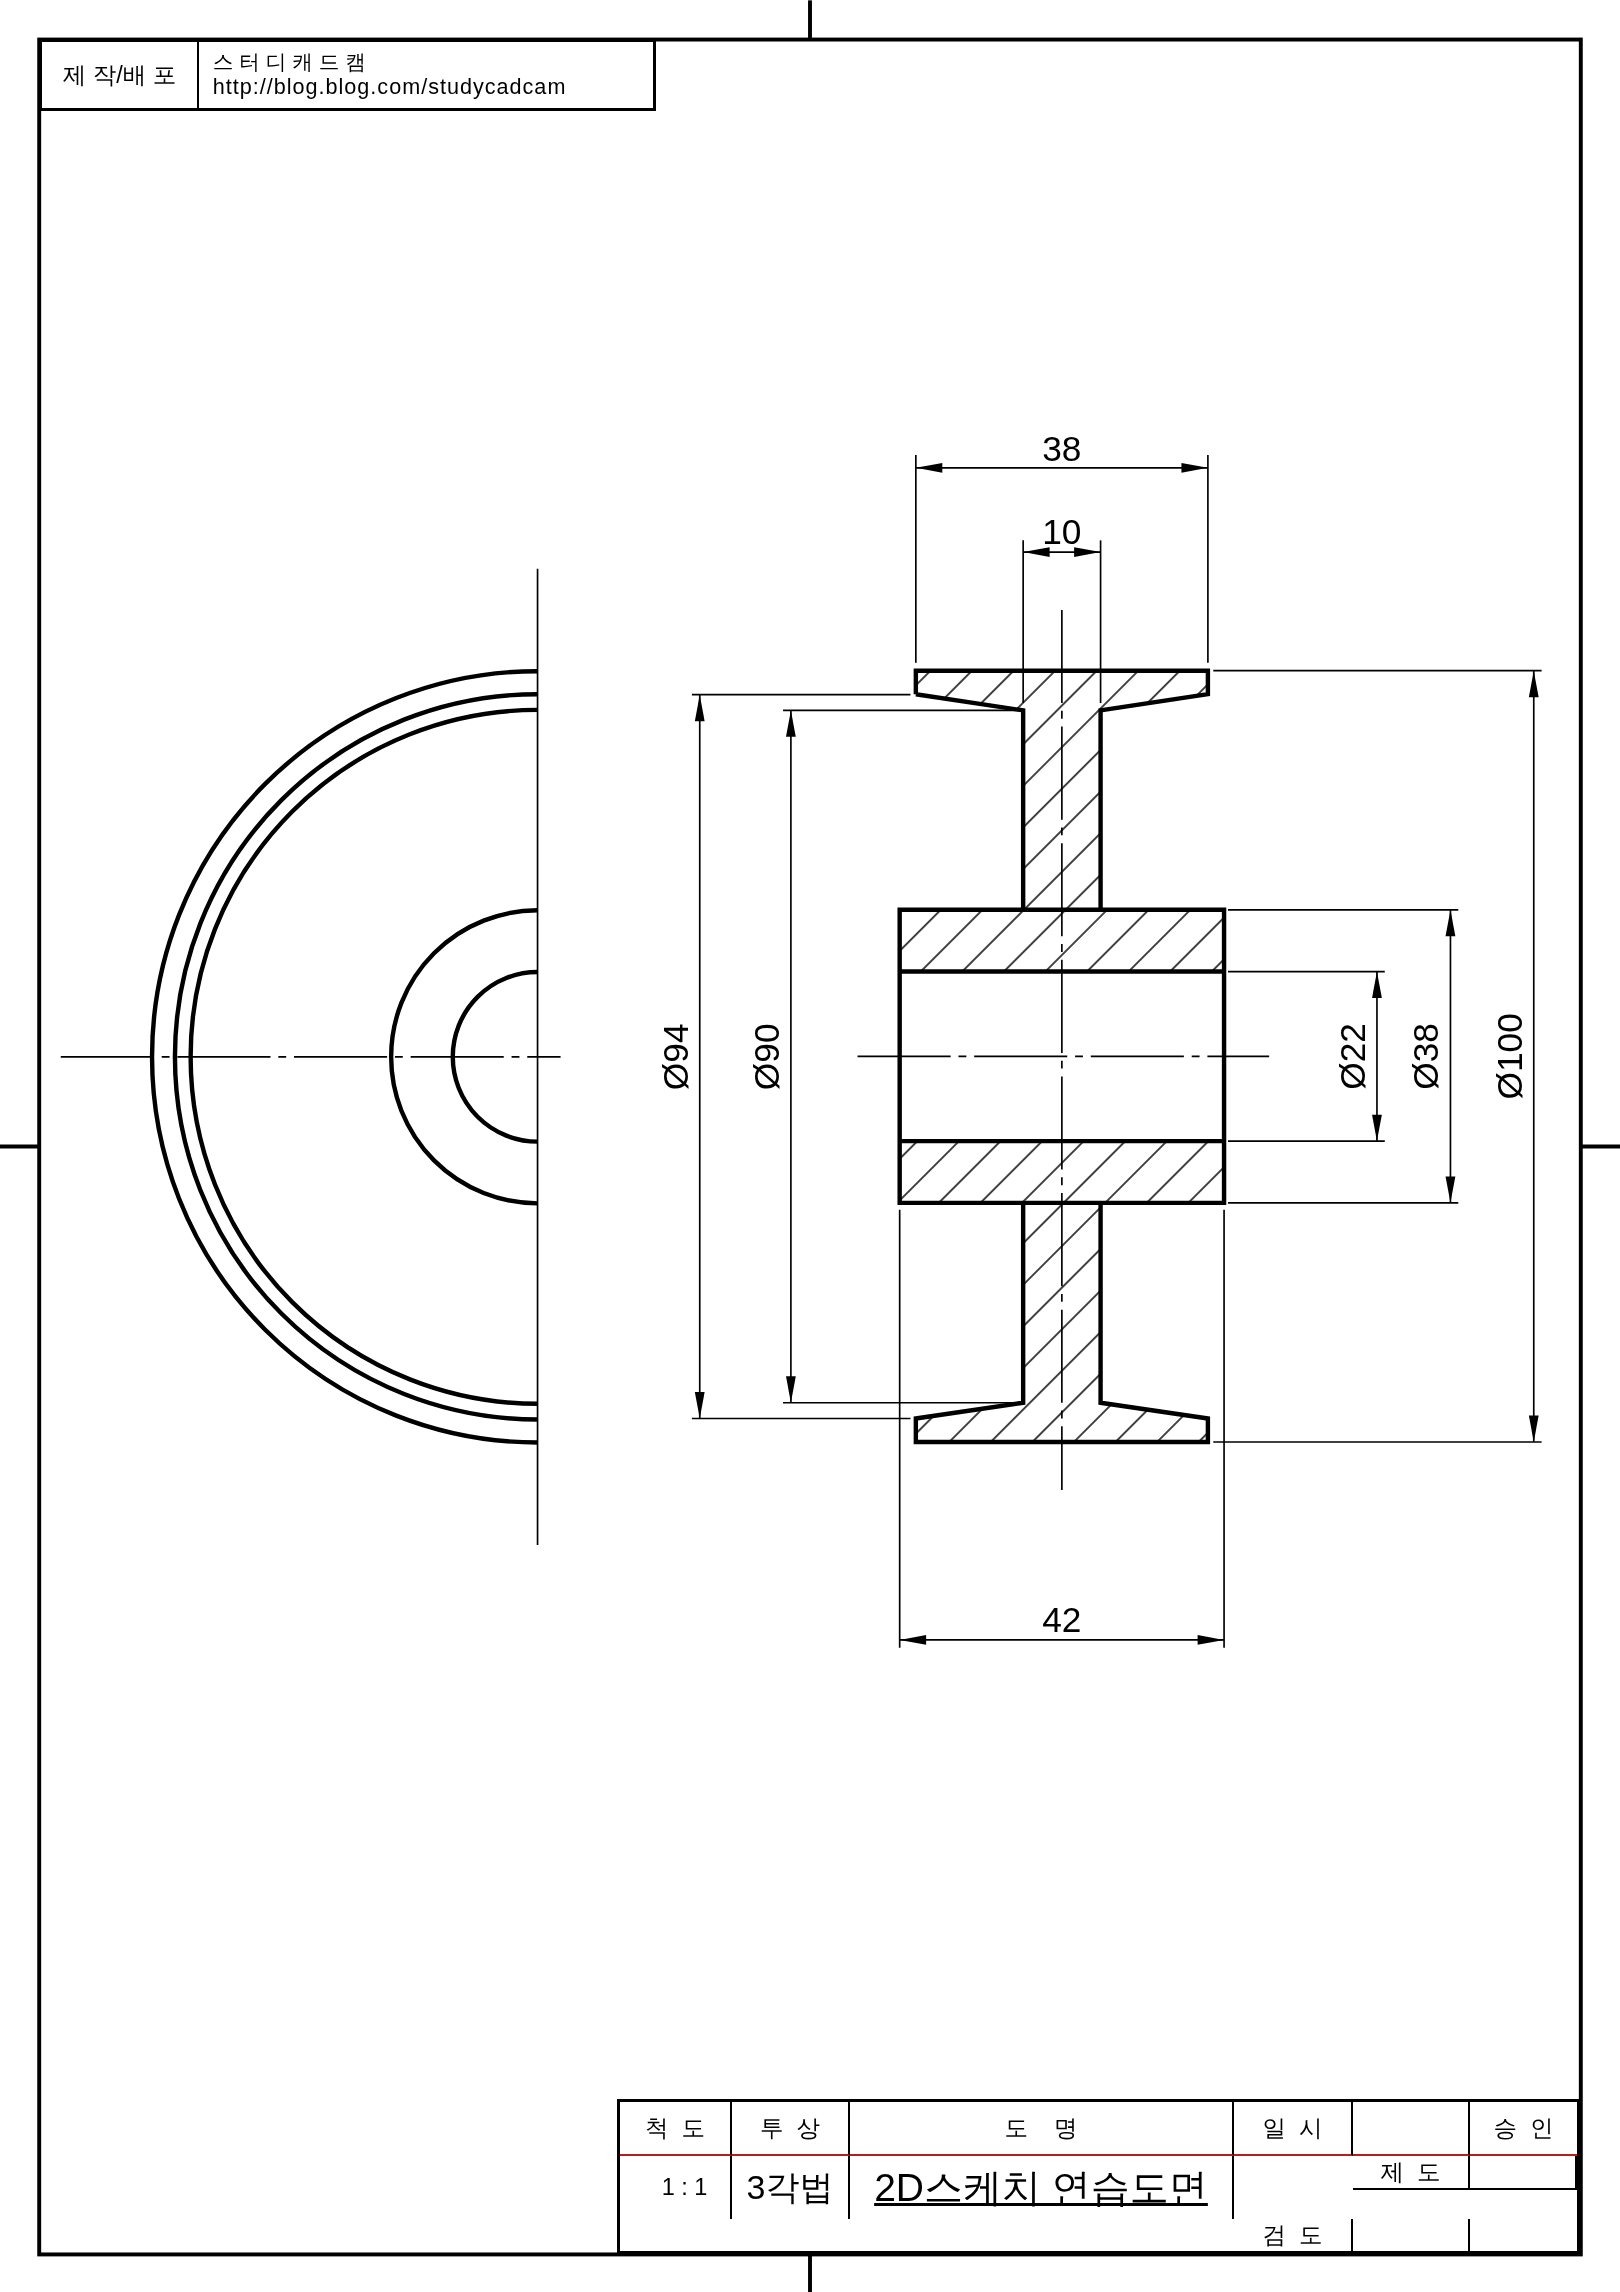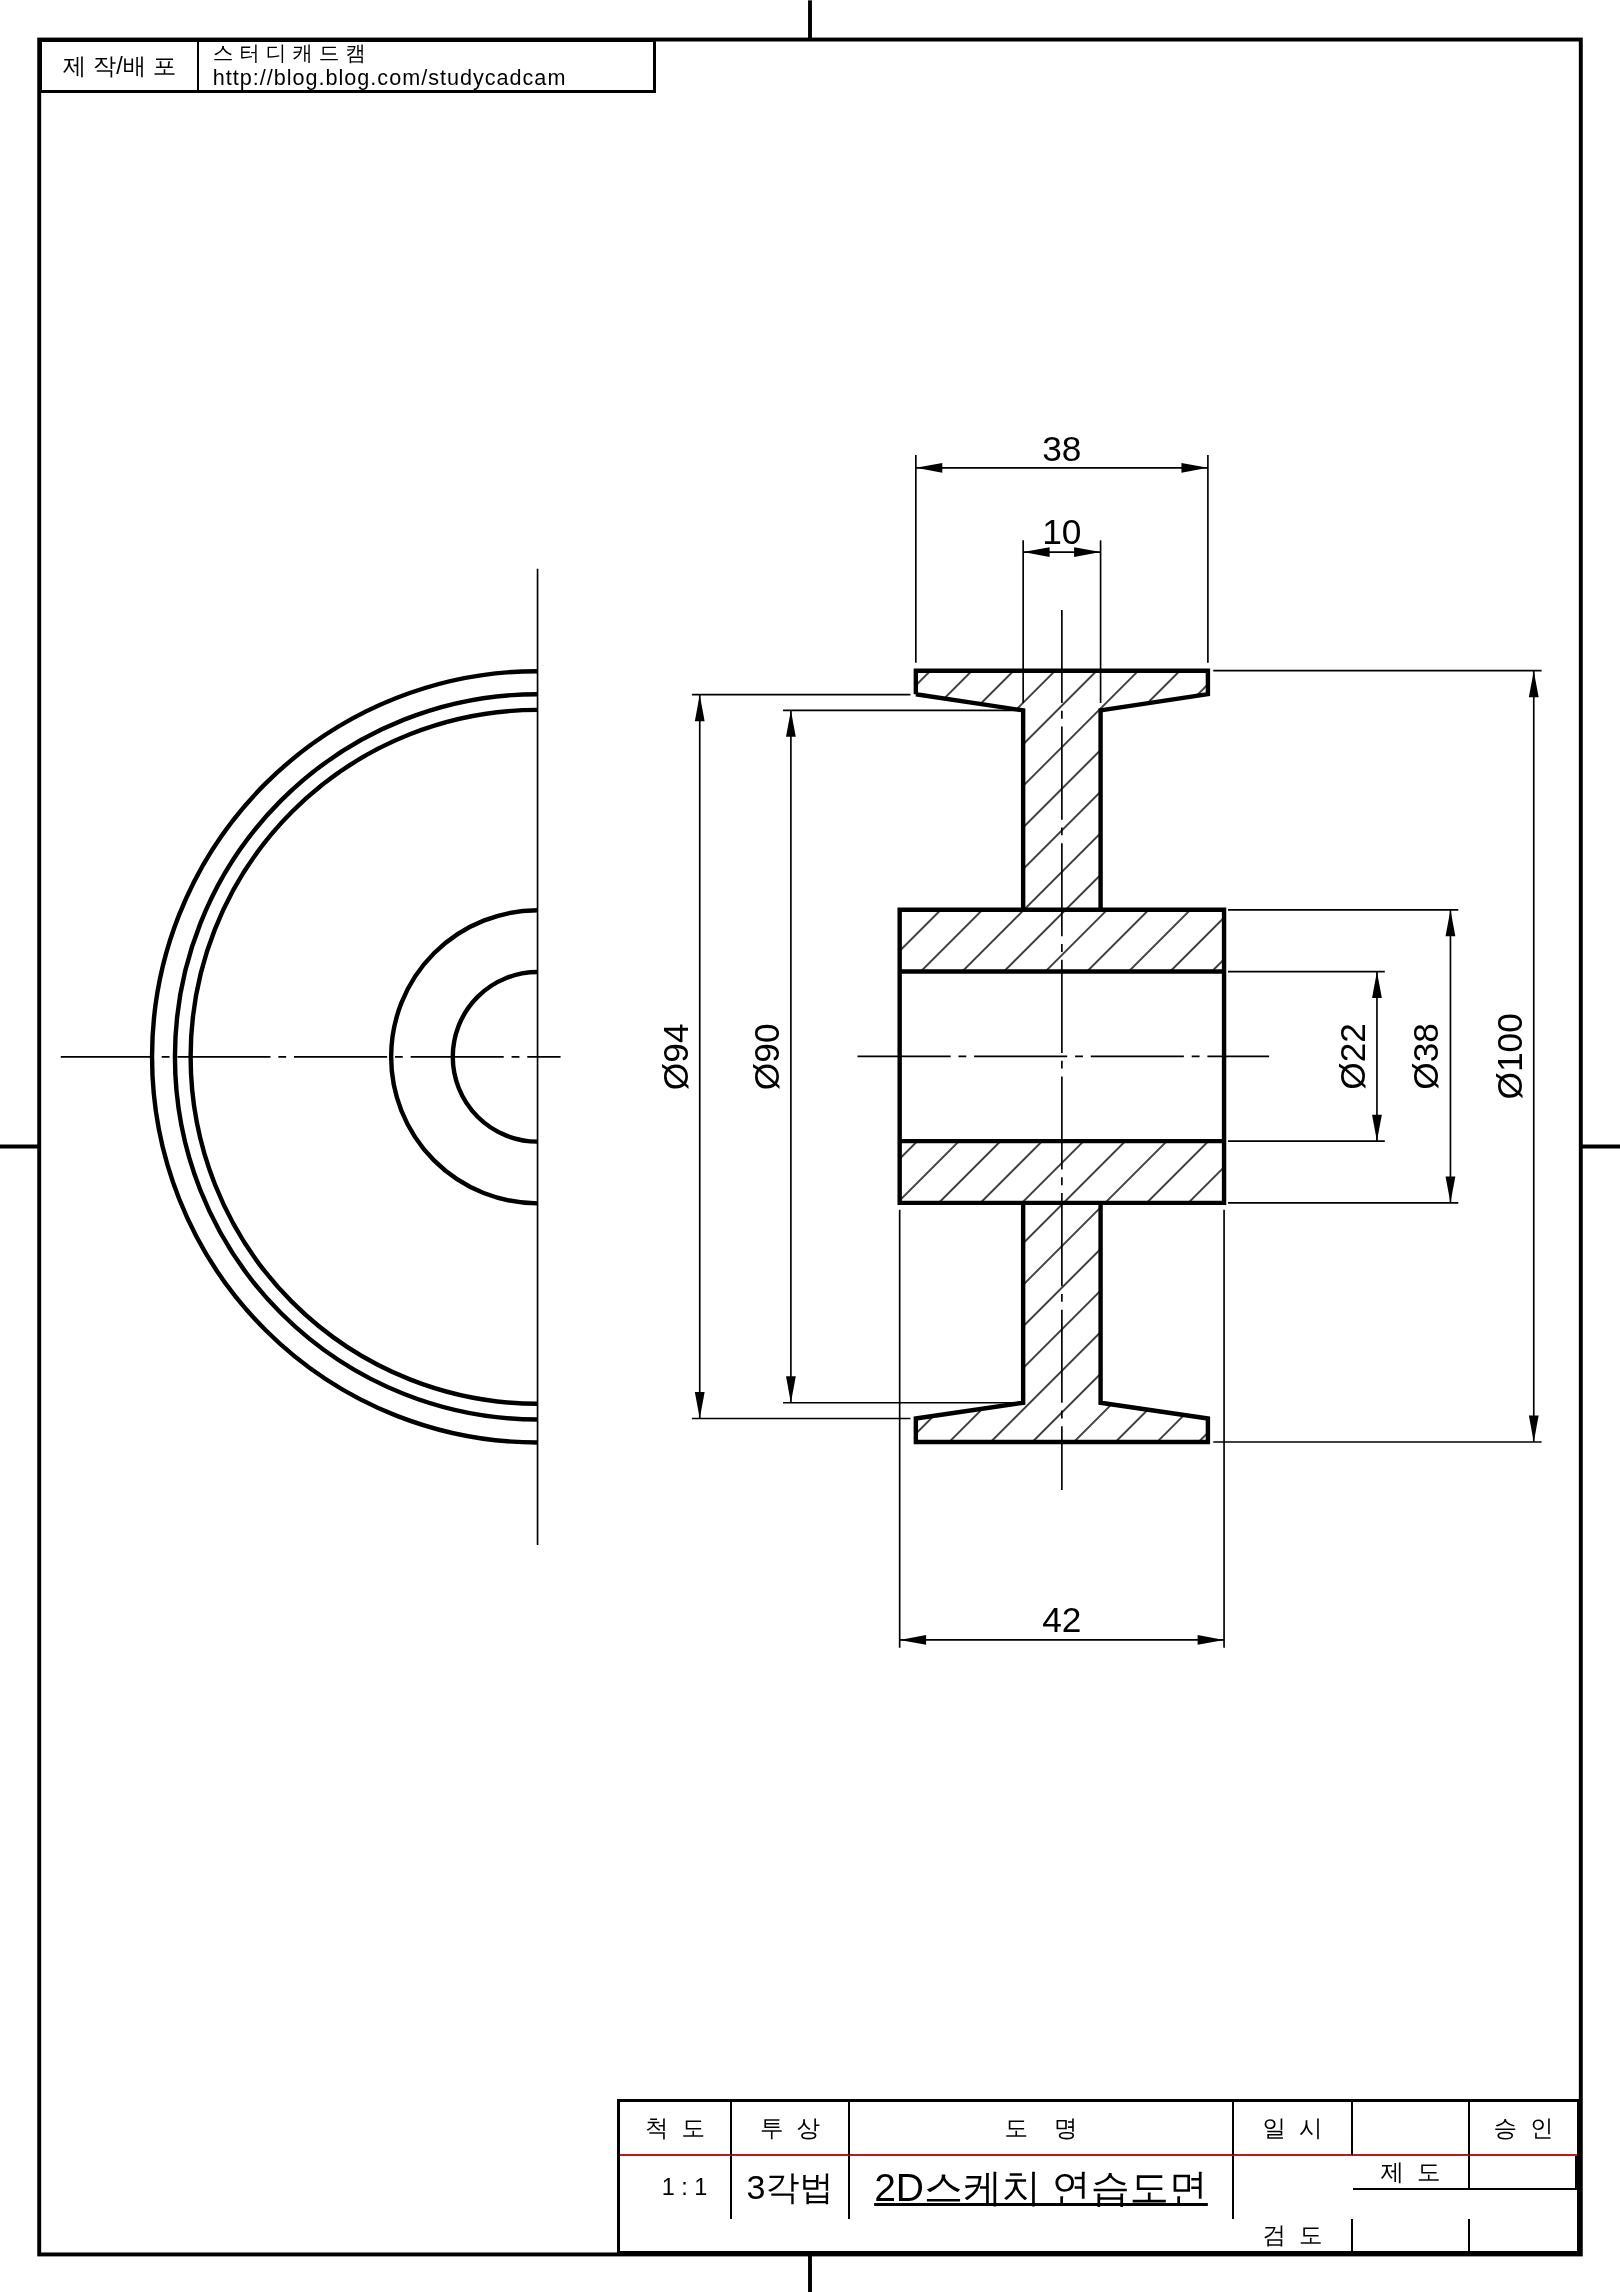--- a/index.html
+++ b/index.html
@@ -13,21 +13,21 @@
   }
   .page svg{position:absolute;left:0;top:0;}
   svg .thick{stroke:#000;stroke-width:4.5;fill:none;stroke-linejoin:miter;}
   svg .thin{stroke:#000;stroke-width:1.7;fill:none;}
   svg .center{stroke:#000;stroke-width:1.7;fill:none;stroke-dasharray:95 8 8 8;}
   svg .frame{stroke:#000;stroke-width:4;fill:none;}
   svg text{font-family:"Liberation Sans", sans-serif;font-size:36px;fill:#000;}
 
   .box{position:absolute;box-sizing:border-box;border:3.9px solid #000;background:#fff;}
   
-  .info-box{left:39px;top:39px;width:617px;height:54px;display:flex;}
+  .info-box{left:39px;top:39px;width:617px;height:72px;display:flex;}
   .info-label{width:155px;border-right:2px solid #000;display:flex;align-items:center;justify-content:center;
     font-size:23.5px;white-space:pre;}
   .info-right{flex:1;display:flex;flex-direction:column;justify-content:center;padding-left:13.7px;line-height:1.25;border-radius:30px;}
   .info-brand{font-size:20.6px;letter-spacing:5.9px;}
   .info-url{font-size:21.6px;letter-spacing:1px;}
 
   
   .title-block{left:617px;top:2099px;width:963px;height:155px;display:grid;
     grid-template-columns:112px 118px 384px 119px 117px 1fr;
     grid-template-rows:54px 1fr 1fr;}

